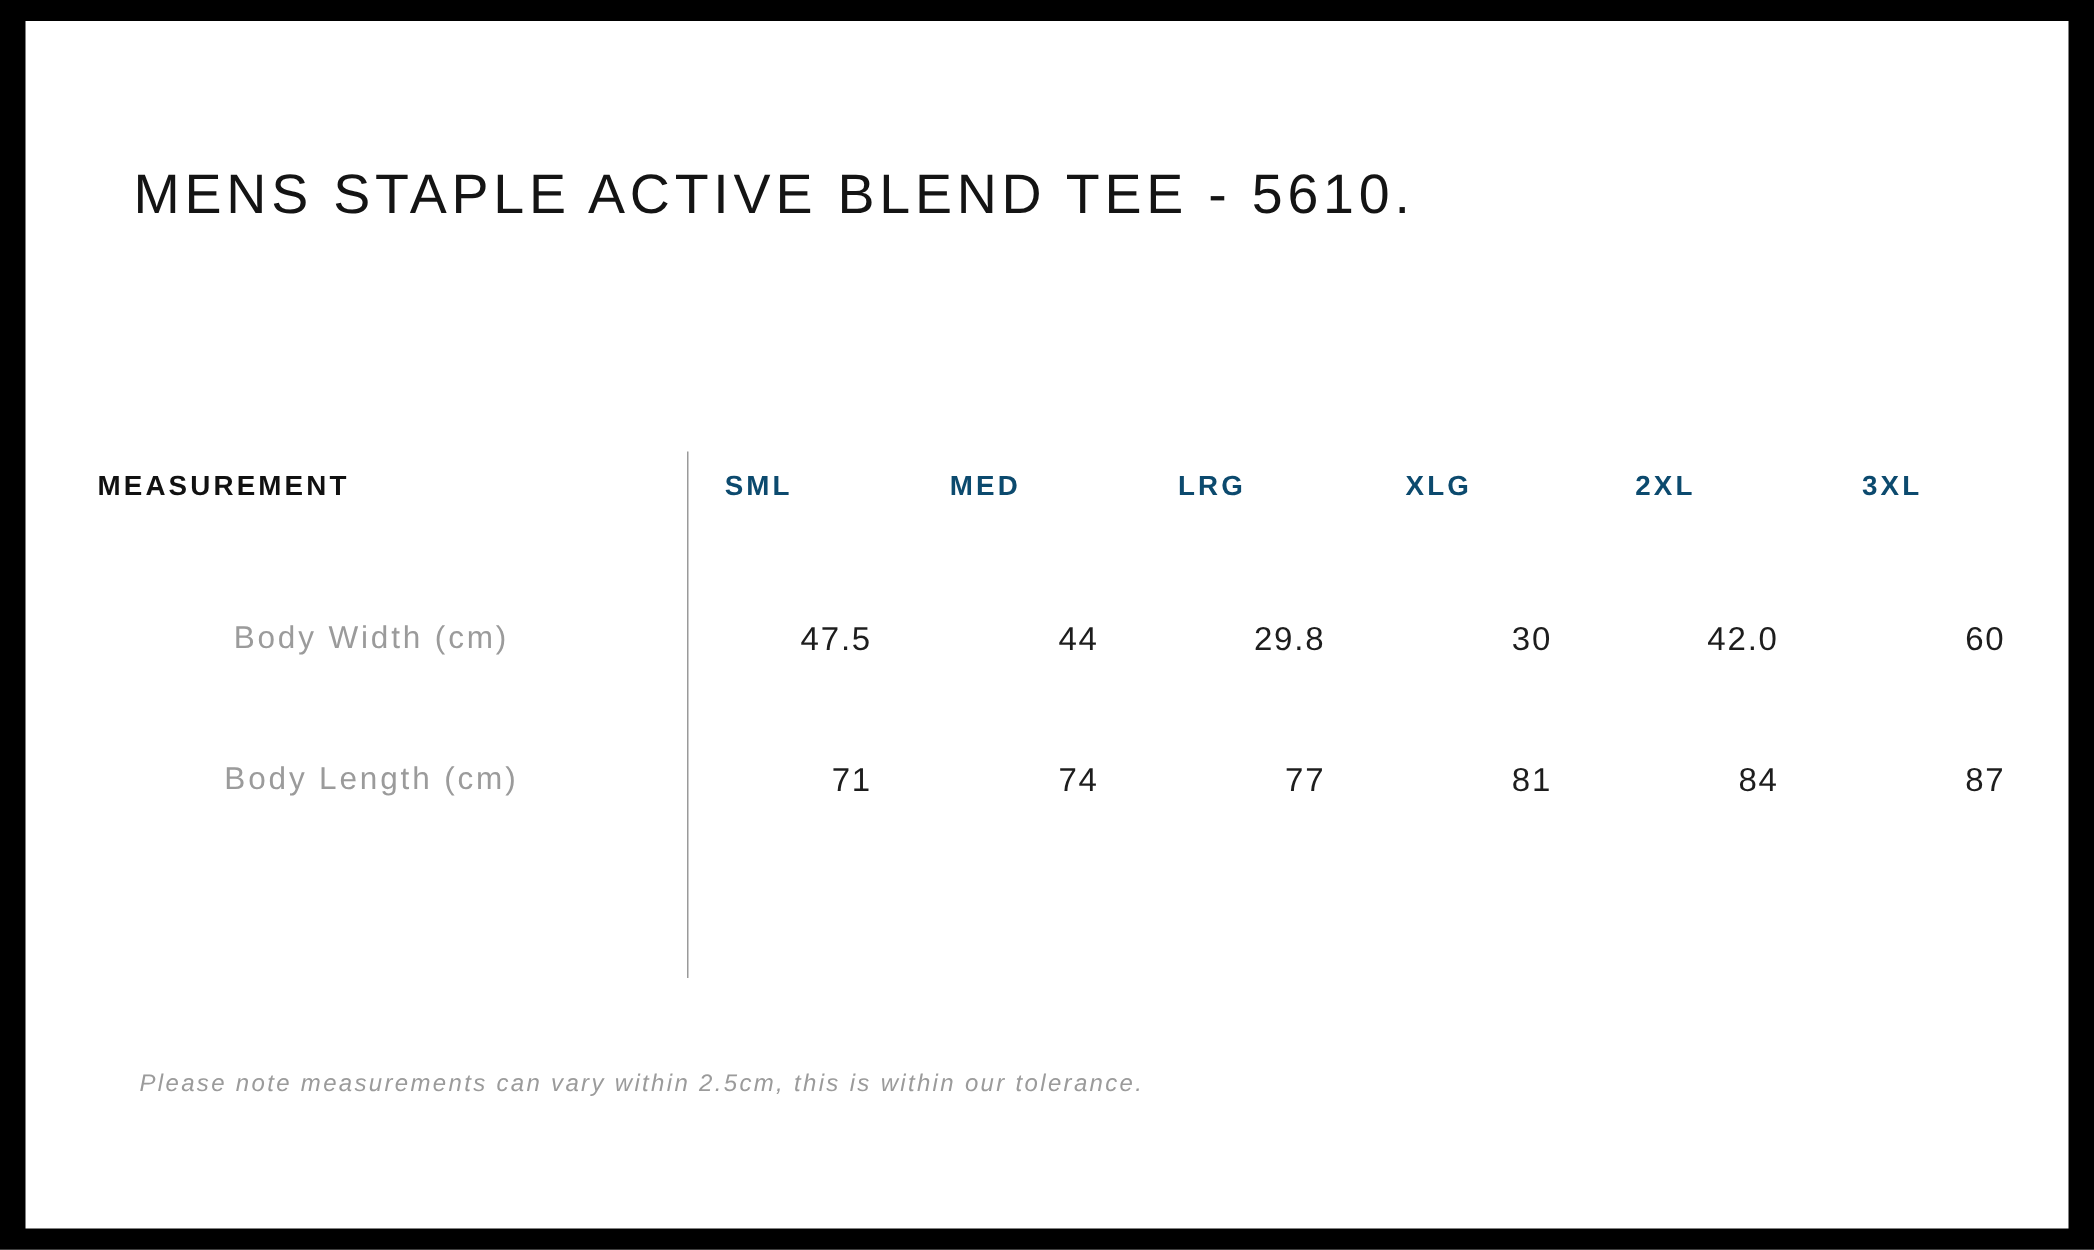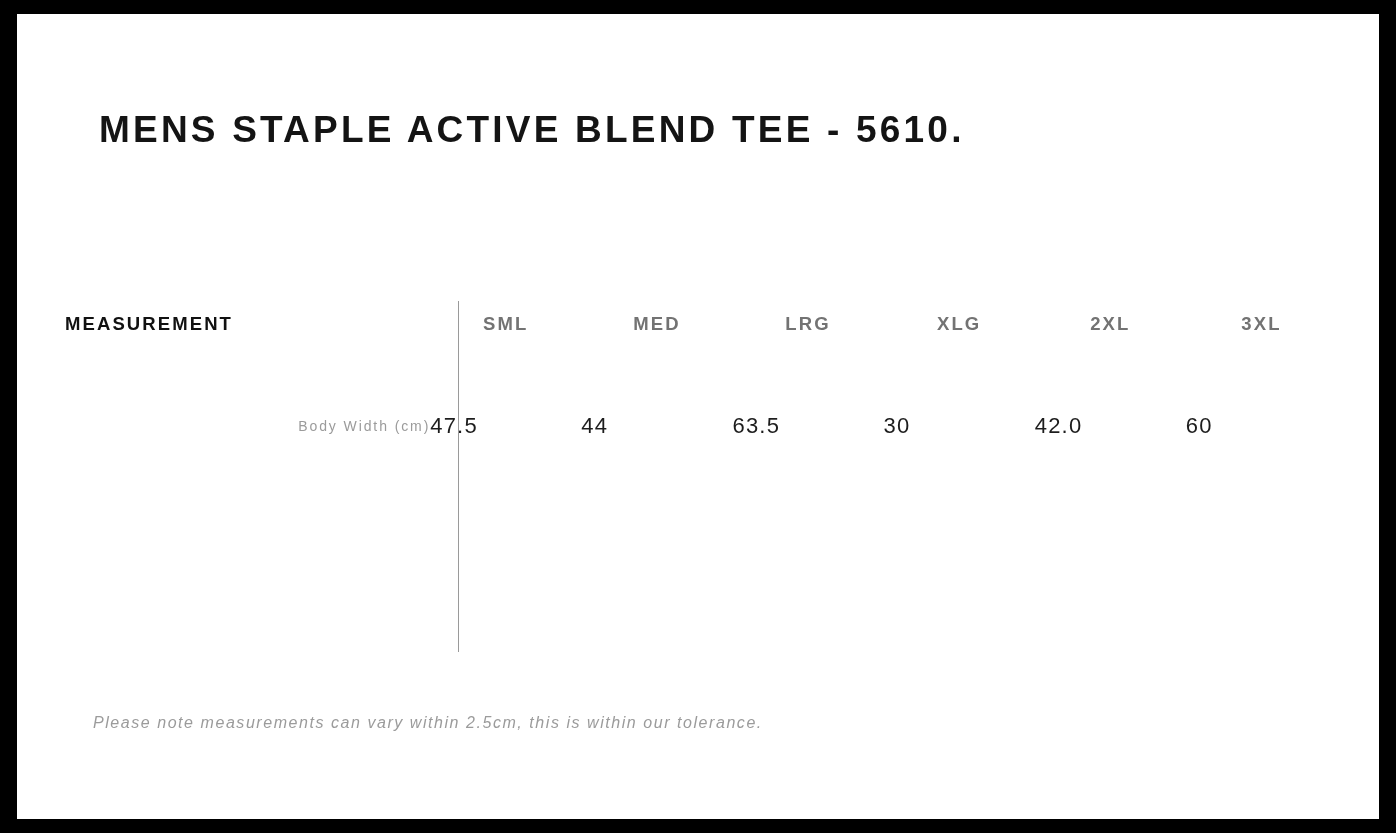--- a/index.html
+++ b/index.html
@@ -17,24 +17,24 @@
     position: absolute;
     left: 17px;
     top: 14px;
     width: 1362px;
     height: 805px;
     background: #ffffff;
     box-sizing: border-box;
   }
   .title {
     position: absolute;
-    left: 82px;
+    left: 72px;
     top: 95px;
     font-size: 37px;
-    font-weight: bold;
+    font-weight: normal;
     letter-spacing: 3.2px;
     color: #141414;
     white-space: nowrap;
   }
   .table-wrap {
     position: absolute;
     left: 0;
     top: 255px;
     width: 100%;
   }
@@ -60,36 +60,36 @@
     color: #111111;
     height: 110px;
     vertical-align: middle;
     padding-left: 2px;
   }
   th.hdr-size {
     text-align: center;
     font-size: 18.5px;
     font-weight: bold;
     letter-spacing: 2.1px;
-    color: #737373;
+    color: #0c4a6e;
     height: 110px;
     vertical-align: middle;
   }
   td.row-label {
-    text-align: right;
-    font-size: 14px;
+    text-align: center;
+    font-size: 21px;
     font-weight: normal;
     letter-spacing: 1.9px;
     color: #9b9b9b;
     height: 94px;
     vertical-align: middle;
     padding-left: 2px;
   }
   td.row-value {
-    text-align: left;
+    text-align: right;
     font-size: 22px;
     color: #1d1d1d;
     letter-spacing: 1.2px;
     height: 94px;
     vertical-align: middle;
   }
   
   .divider {
     position: absolute;
     left: 441px;
@@ -138,24 +138,33 @@
           <th class="hdr-size">XLG</th>
           <th class="hdr-size">2XL</th>
           <th class="hdr-size">3XL</th>
         </tr>
       </thead>
       <tbody>
         <tr>
           <td class="row-label">Body Width (cm)</td>
           <td class="row-value">47.5</td>
           <td class="row-value">44</td>
-          <td class="row-value">63.5</td>
+          <td class="row-value">29.8</td>
           <td class="row-value">30</td>
           <td class="row-value">42.0</td>
           <td class="row-value">60</td>
+        </tr>
+        <tr>
+          <td class="row-label">Body Length (cm)</td>
+          <td class="row-value">71</td>
+          <td class="row-value">74</td>
+          <td class="row-value">77</td>
+          <td class="row-value">81</td>
+          <td class="row-value">84</td>
+          <td class="row-value">87</td>
         </tr>
       </tbody>
     </table>
   </div>
 
   <div class="note">Please note measurements can vary within 2.5cm, this is within our tolerance.</div>
 
 </div>
 
 </body></html>

